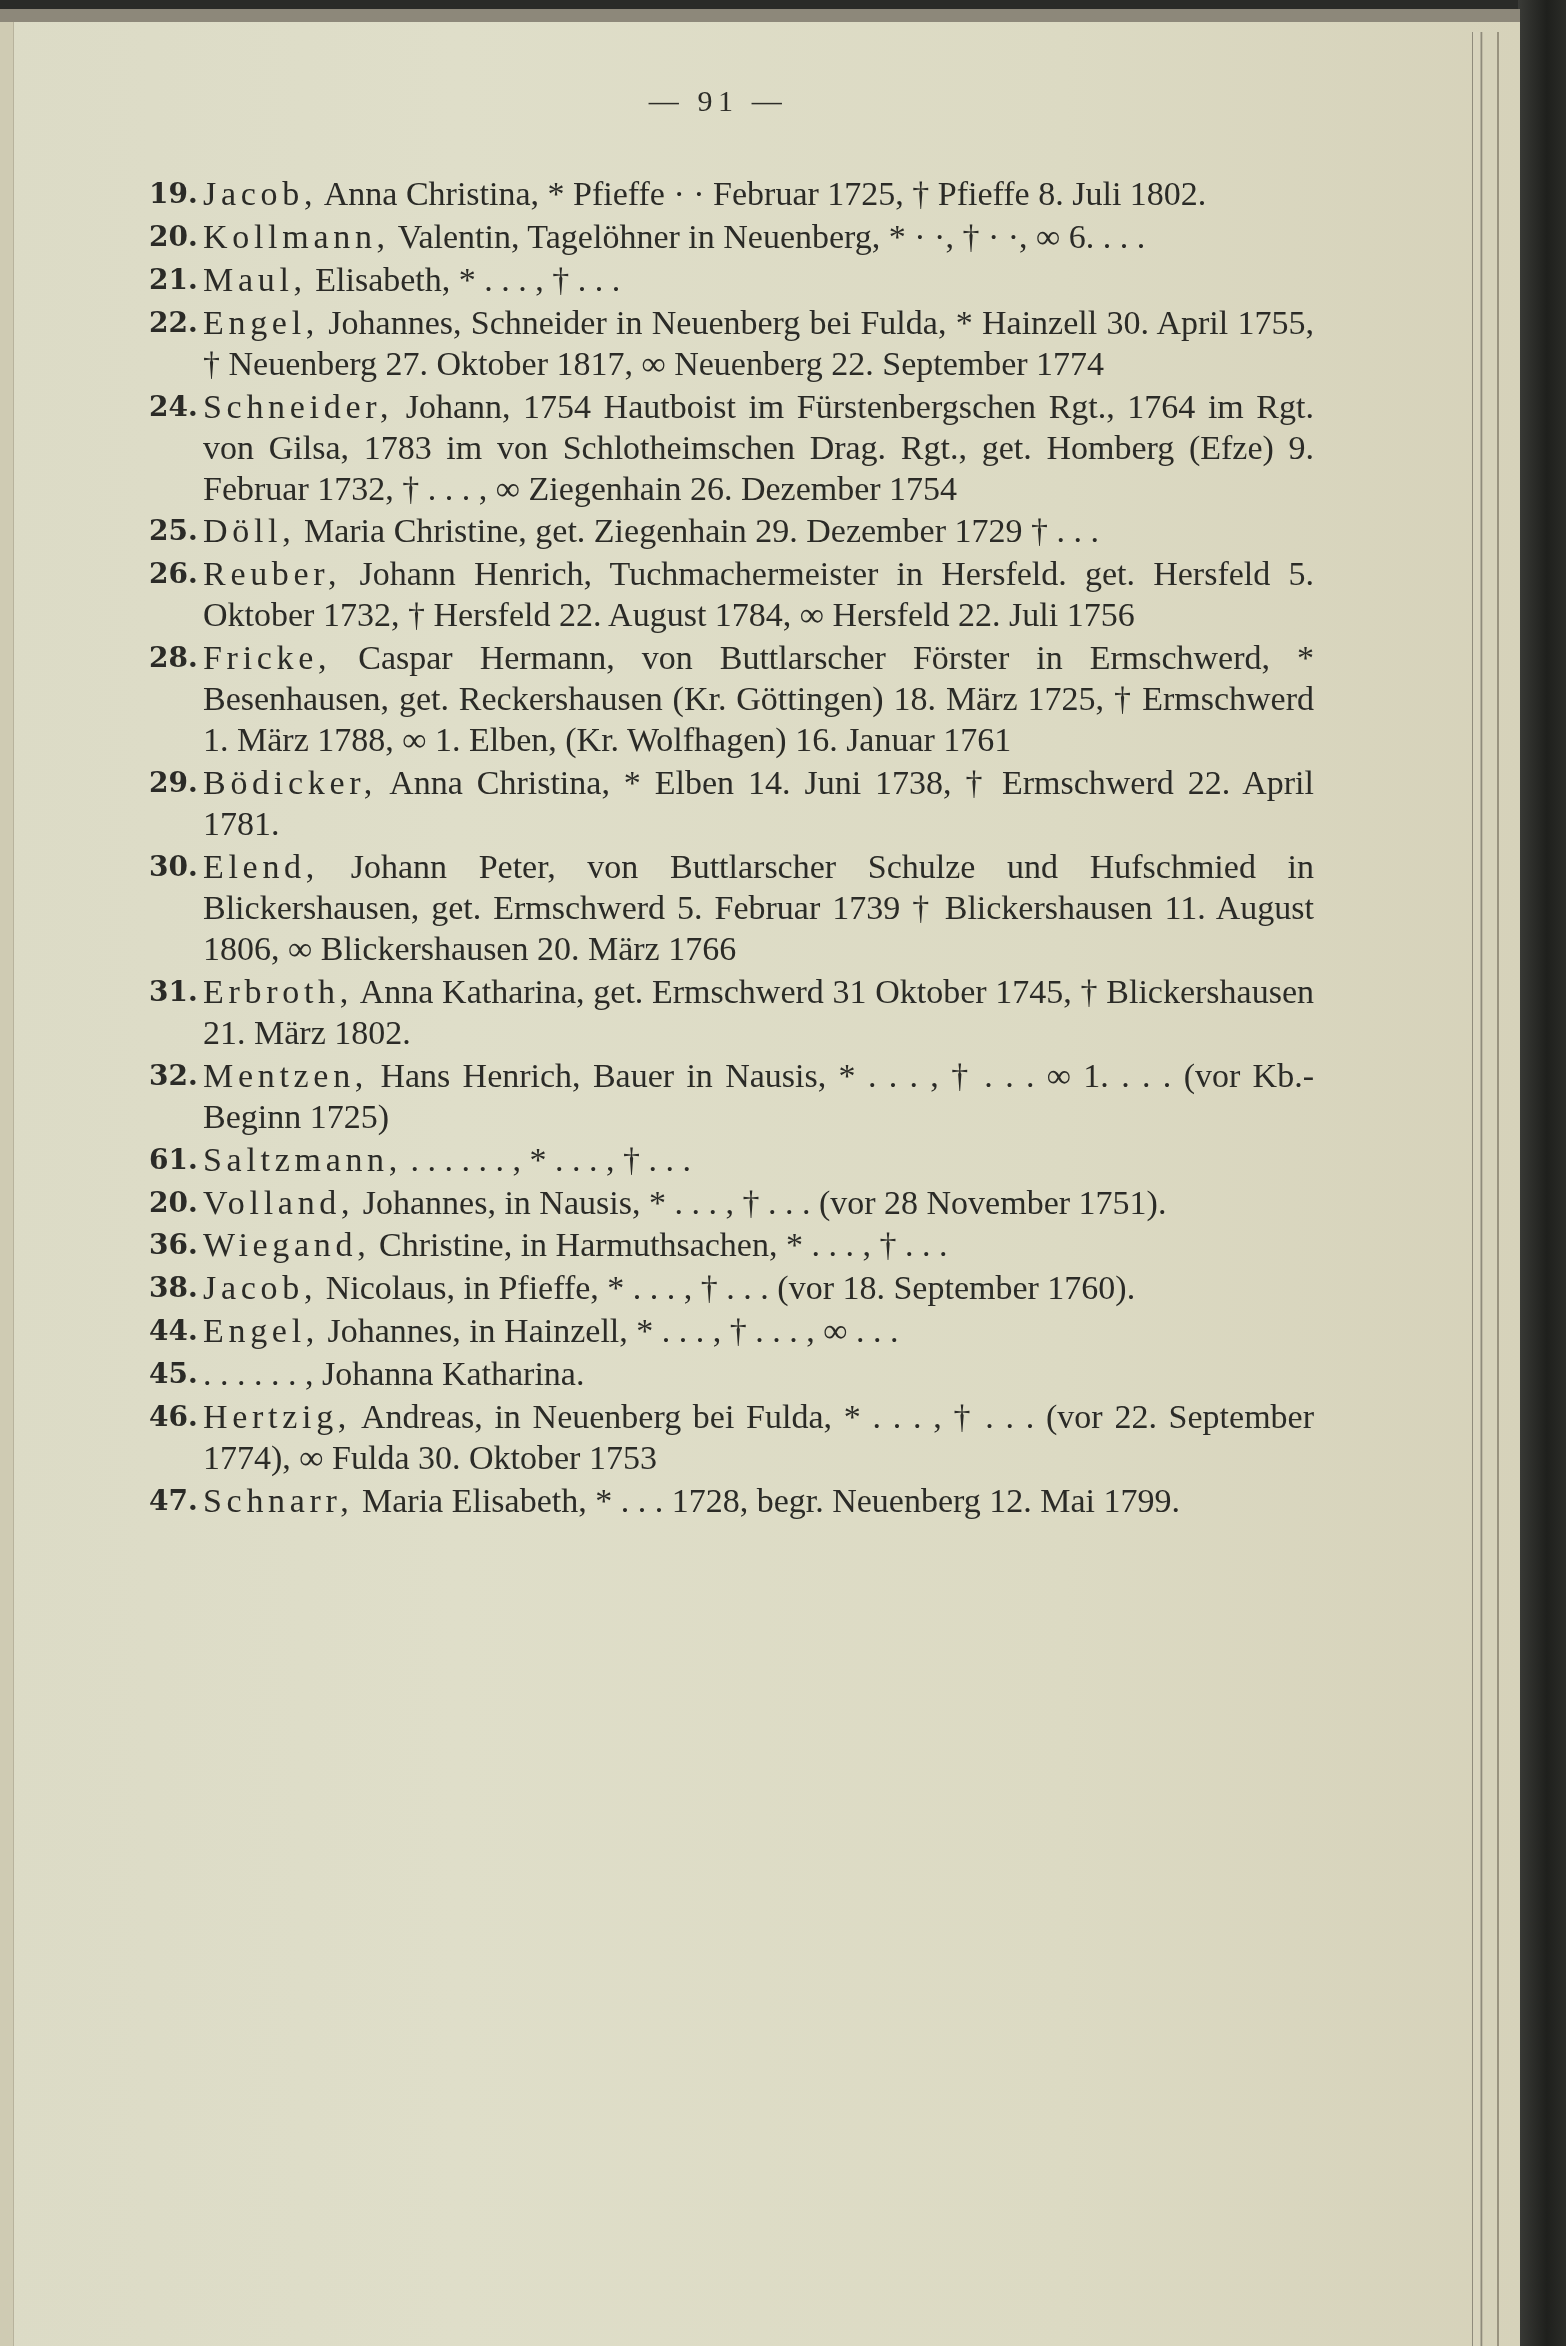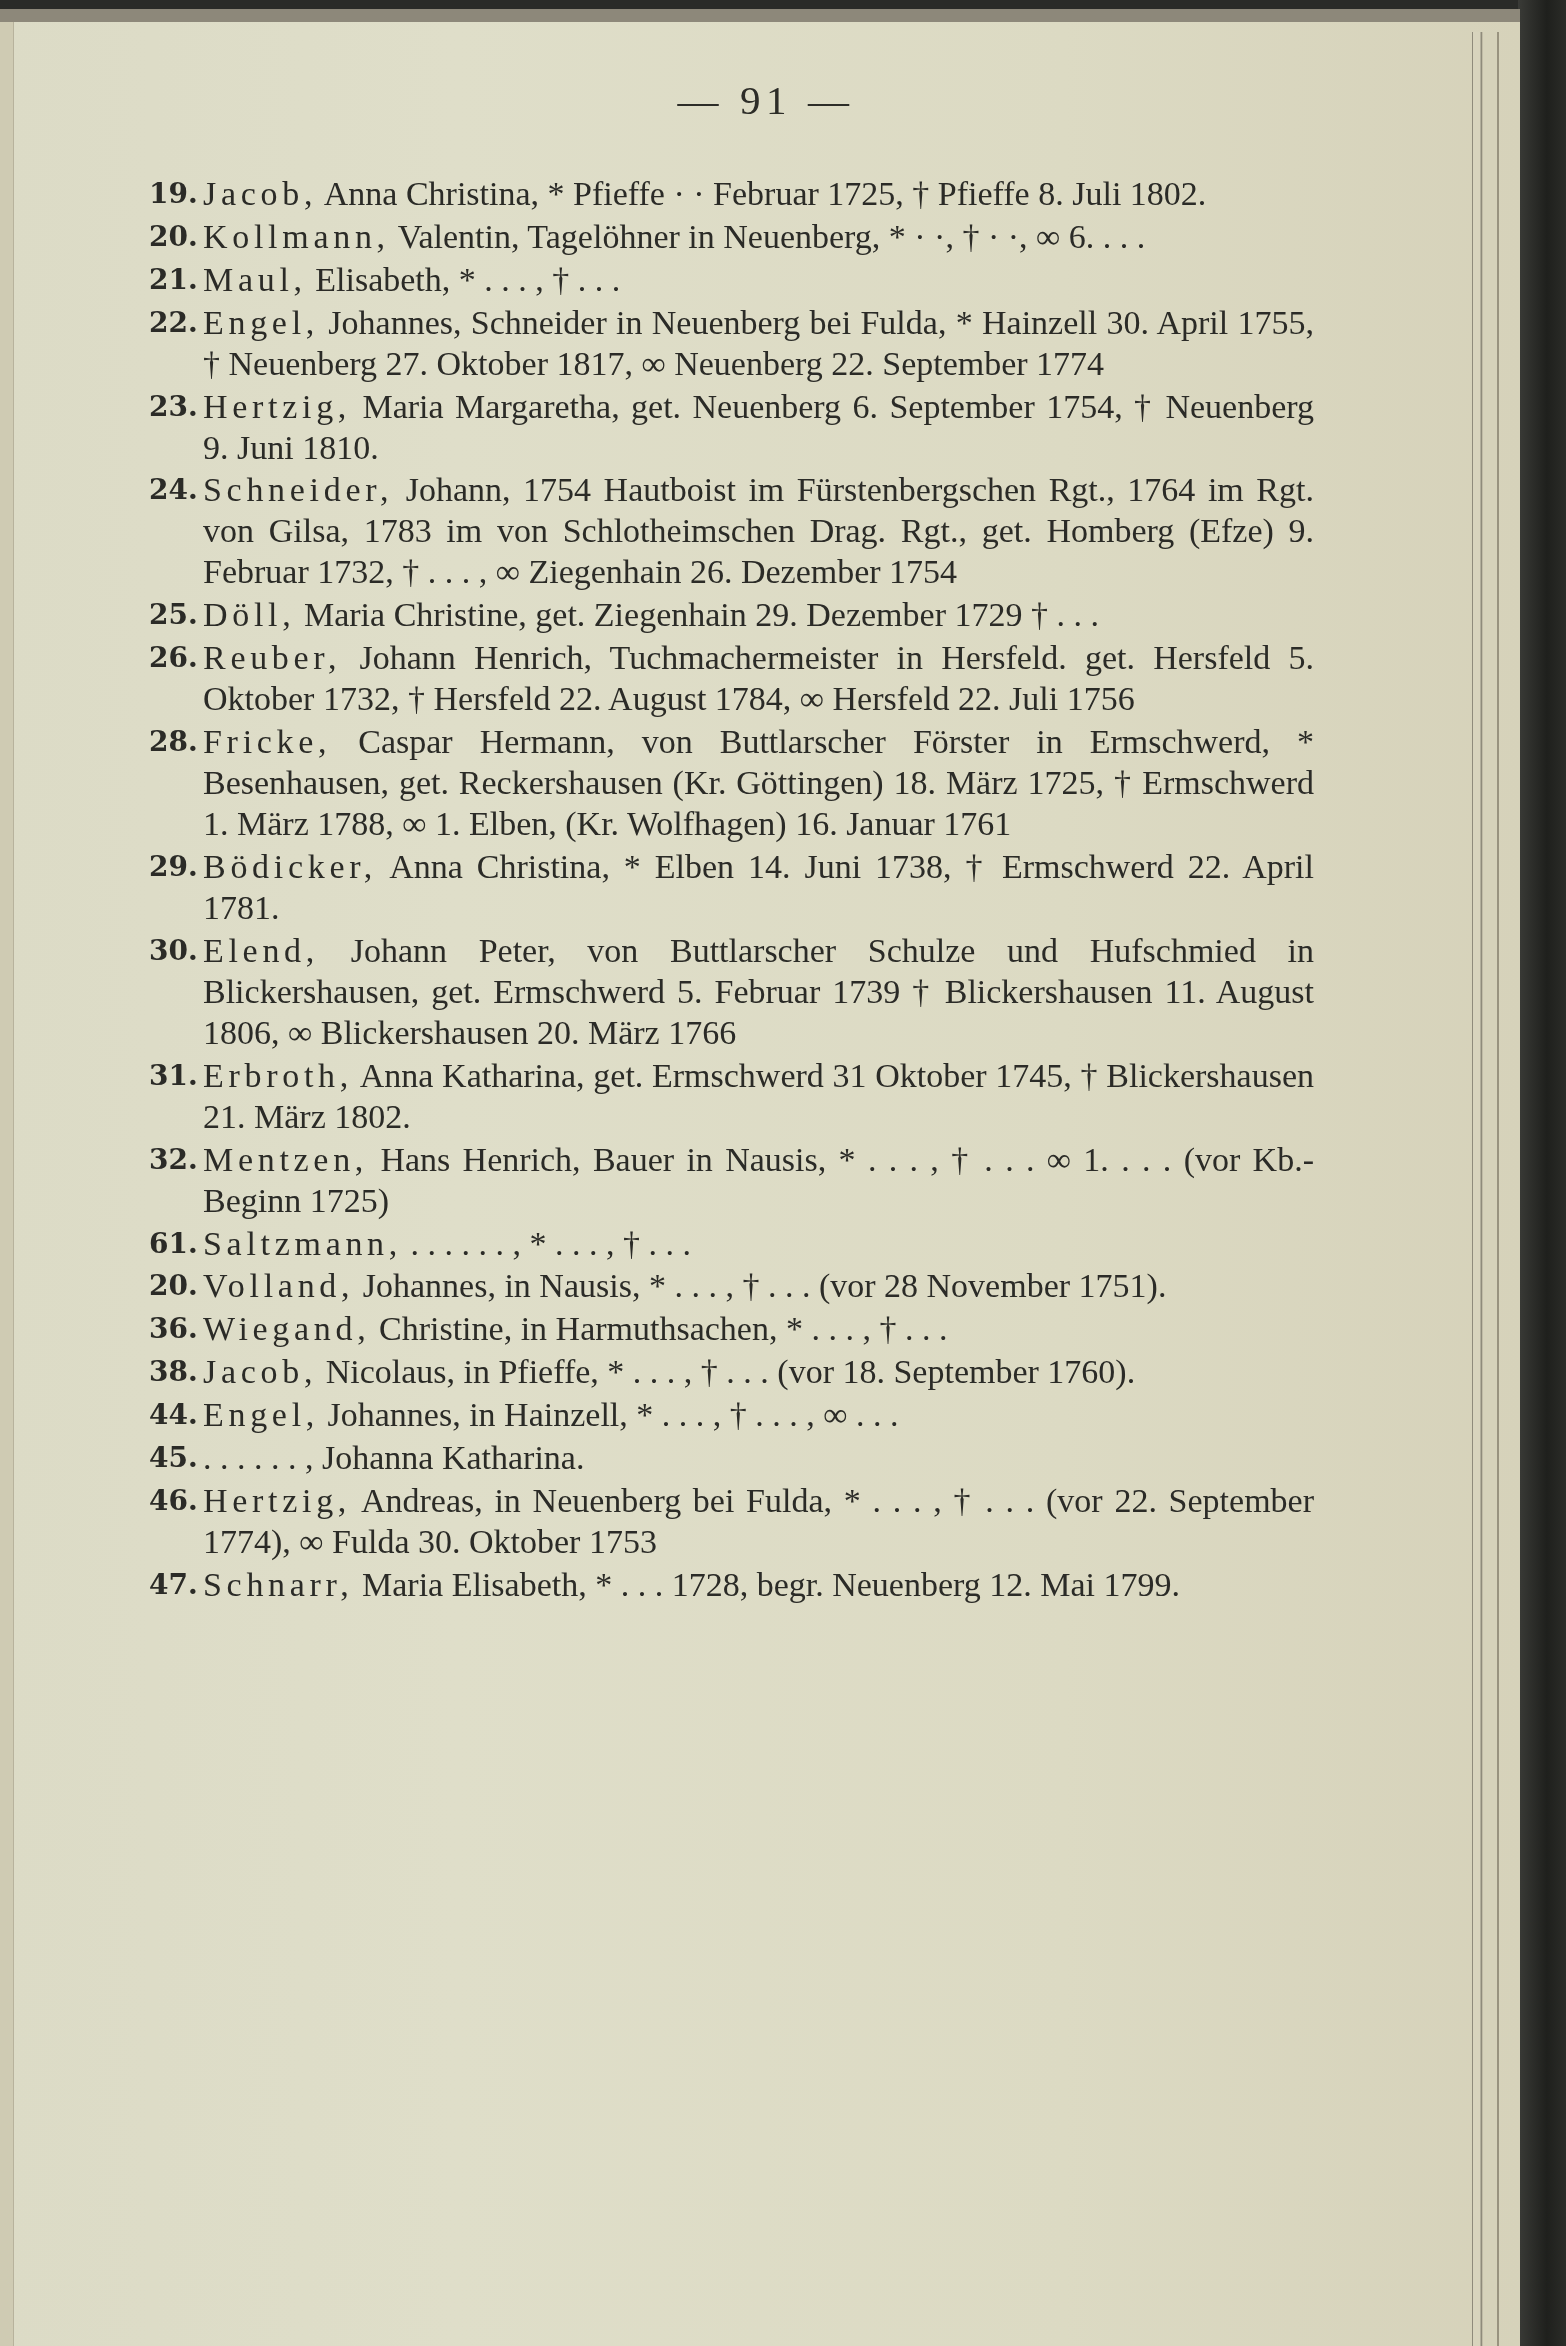--- a/index.html
+++ b/index.html
@@ -22,24 +22,23 @@
     .edge-lines {
       position: absolute; top: 9.3px; right: 0; width: 47px; height: 100%;
       border-left: 1.9px solid #8f8b7b;
       box-shadow: inset 7.5px 0 0 #d8d4bd, inset 9.3px 0 0 #8f8b7b, inset 24px 0 0 #d6d2ba, inset 26px 0 0 #99937f;
     }
     .spine {
       position: absolute; top: 0; right: 0; width: 48px; height: 2346px;
       background: linear-gradient(90deg, #3a3b37, #1f201d 60%, #2b2c28);
     }
     .page-number {
-      position: absolute; top: 76px; left: 0; width: 1436px; text-align: center;
-      font-family: "Liberation Serif", serif; font-size: 41px; color: #2d2d28;
+      position: absolute; top: 84px; left: 0; width: 1436px; text-align: center;
+      font-family: "Liberation Serif", serif; font-size: 30px; color: #2d2d28;
       letter-spacing: 5.6px;
-      margin-left: 48px;
     }
     .entries {
       position: absolute; top: 173px; left: 149px; width: 1165px;
       color: #2b2b27;
       font-family: "Liberation Serif", serif;
       font-size: 34px; line-height: 41px;
     }
     .entry { display: flex; margin-bottom: 1.9px; }
     .entry-num {
       width: 54px; flex: 0 0 54px; font-weight: bold;
@@ -68,24 +67,20 @@
     <span class="entry-num">20.</span>
     <span class="entry-text"><span class="entry-name">Kollmann,</span><span> Valentin, Tagelöhner in Neuenberg, * · ·, † · ·, ∞ 6. . . .</span></span>
   </div>
   <div class="entry">
     <span class="entry-num">21.</span>
     <span class="entry-text"><span class="entry-name">Maul,</span><span> Elisabeth, * . . . , † . . .</span></span>
   </div>
   <div class="entry">
     <span class="entry-num">22.</span>
     <span class="entry-text"><span class="entry-name">Engel,</span><span> Johannes, Schneider in Neuenberg bei Fulda, * Hainzell 30. April 1755, † Neuenberg 27. Oktober 1817, ∞ Neuenberg 22. September 1774</span></span>
-  </div>
-  <div class="entry">
-    <span class="entry-num">23.</span>
-    <span class="entry-text"><span class="entry-name">Hertzig,</span><span> Maria Margaretha, get. Neuenberg 6. September 1754, † Neuenberg 9. Juni 1810.</span></span>
   </div>
   <div class="entry">
     <span class="entry-num">24.</span>
     <span class="entry-text"><span class="entry-name">Schneider,</span><span> Johann, 1754 Hautboist im Fürstenbergschen Rgt., 1764 im Rgt. von Gilsa, 1783 im von Schlotheimschen Drag. Rgt., get. Homberg (Efze) 9. Februar 1732, † . . . , ∞ Ziegenhain 26. Dezember 1754</span></span>
   </div>
   <div class="entry">
     <span class="entry-num">25.</span>
     <span class="entry-text"><span class="entry-name">Döll,</span><span> Maria Christine, get. Ziegenhain 29. Dezember 1729 † . . .</span></span>
   </div>
   <div class="entry">

